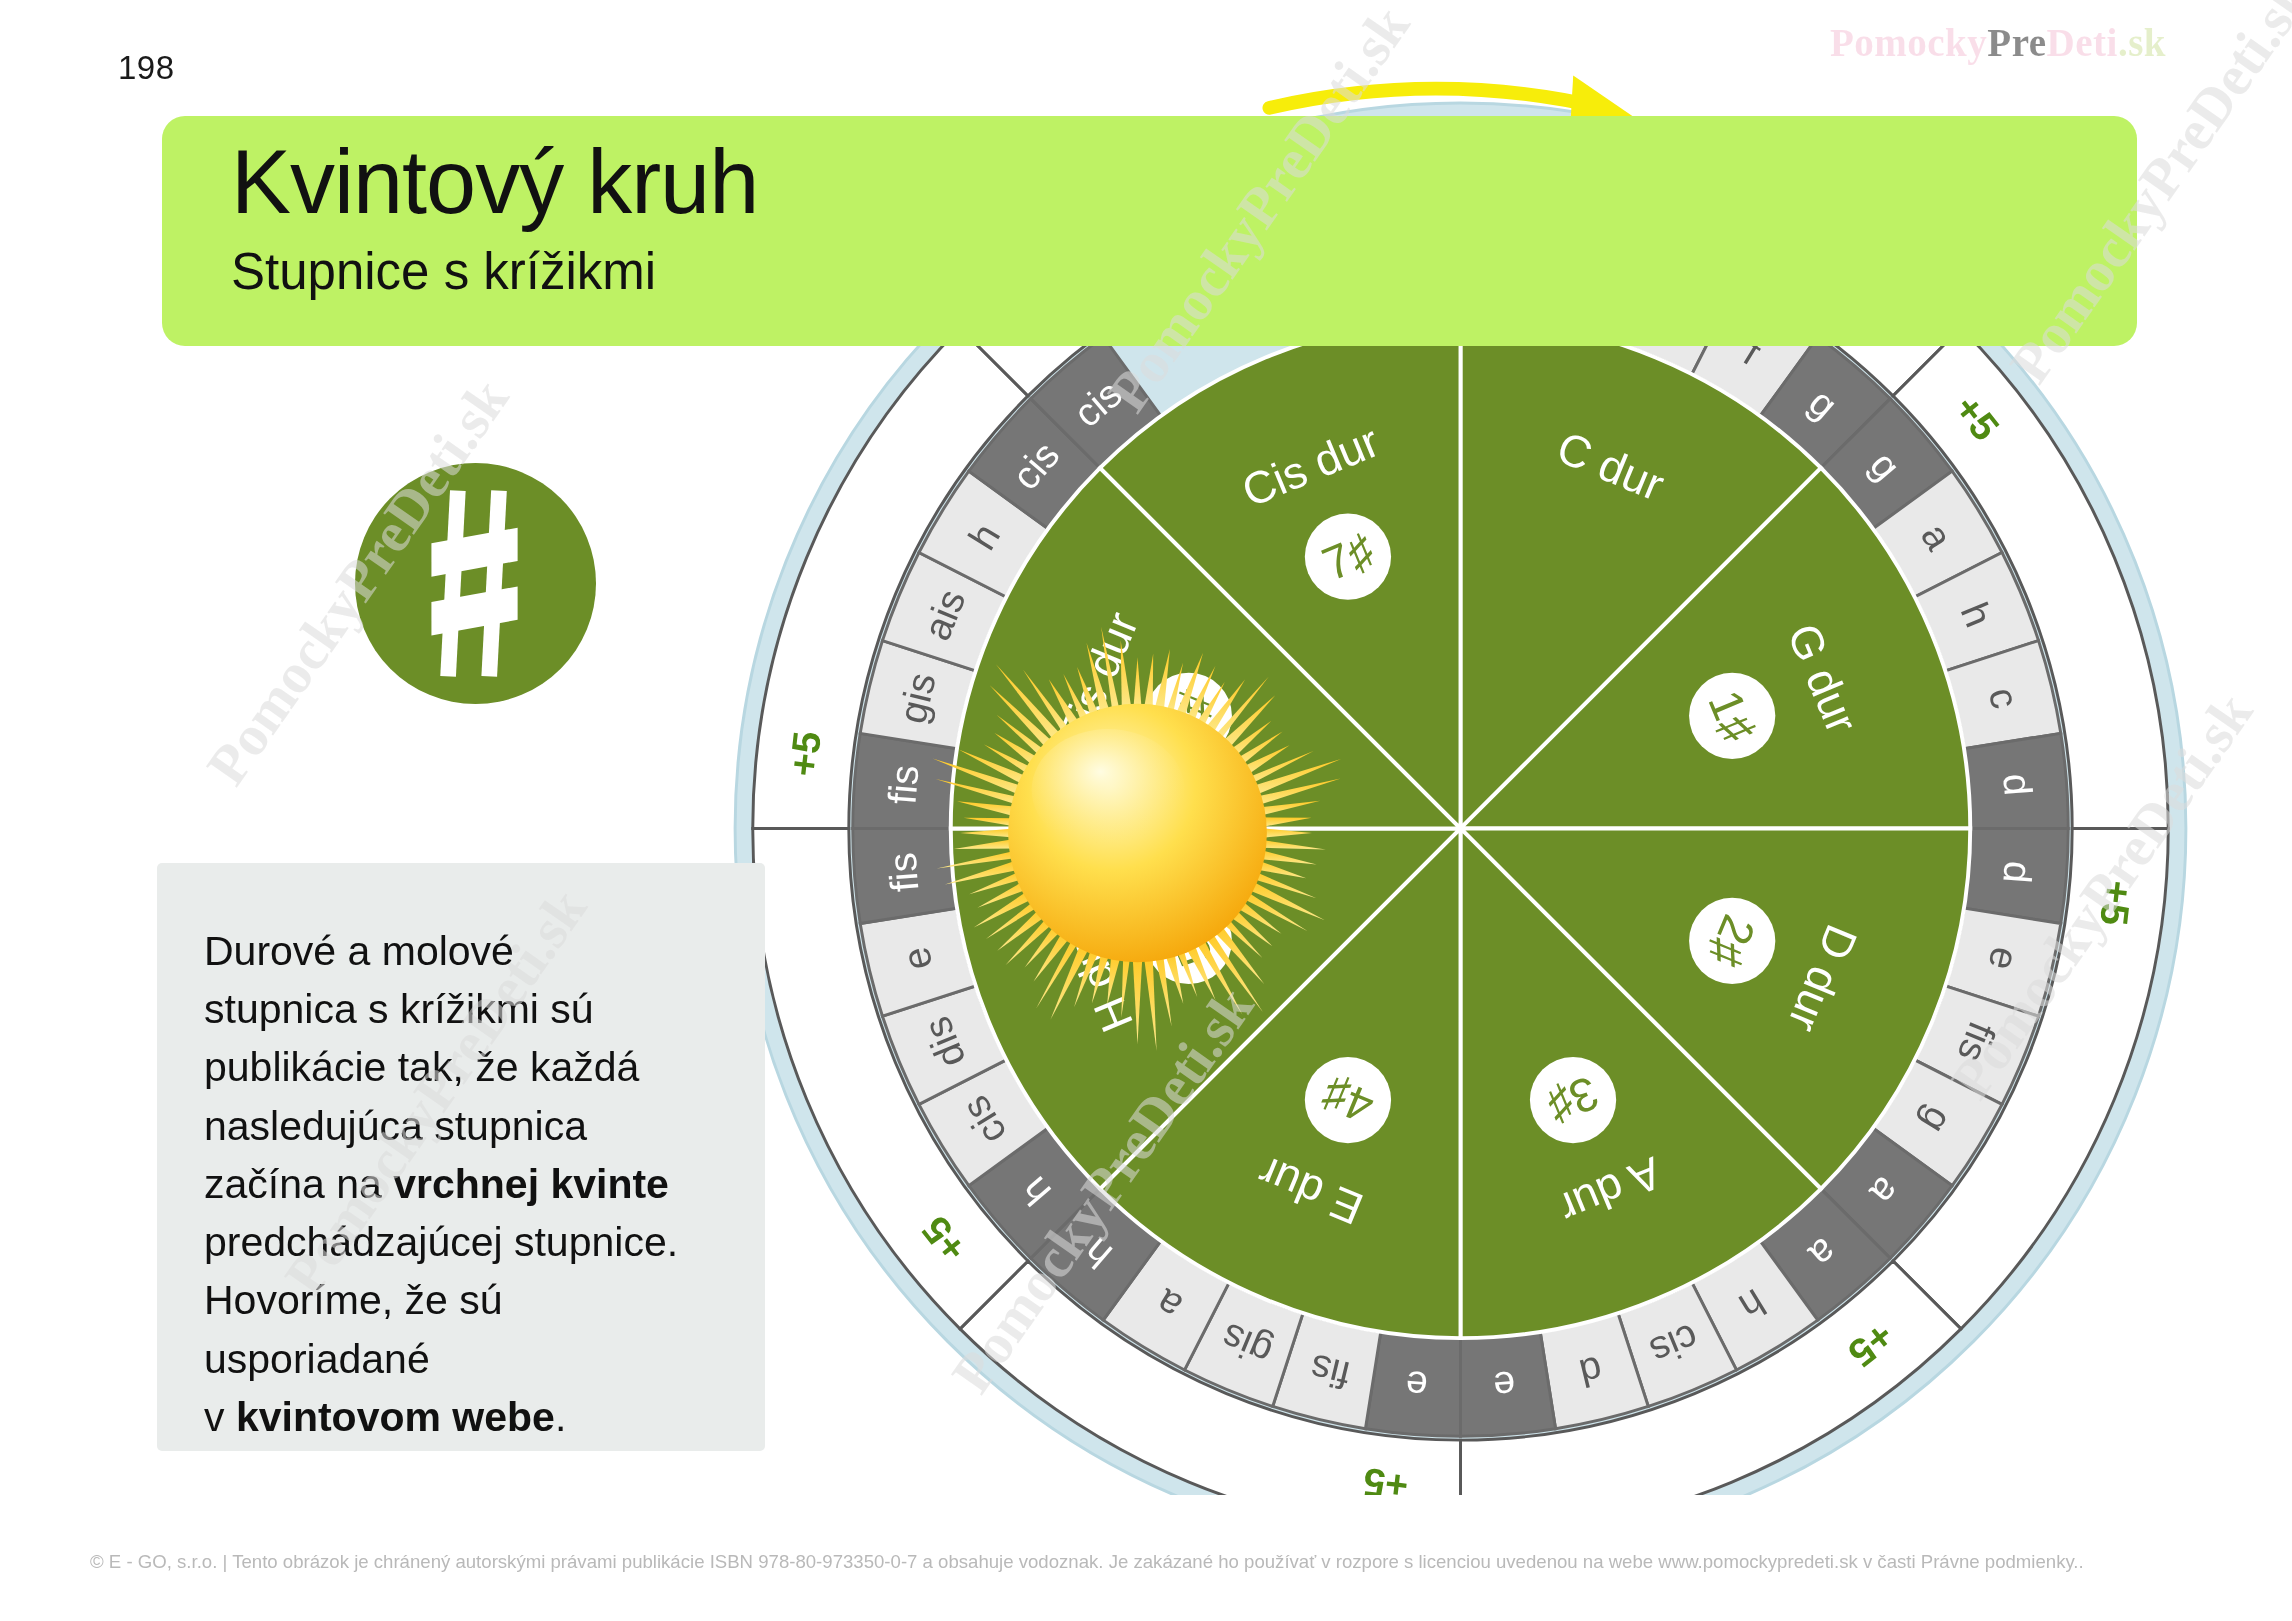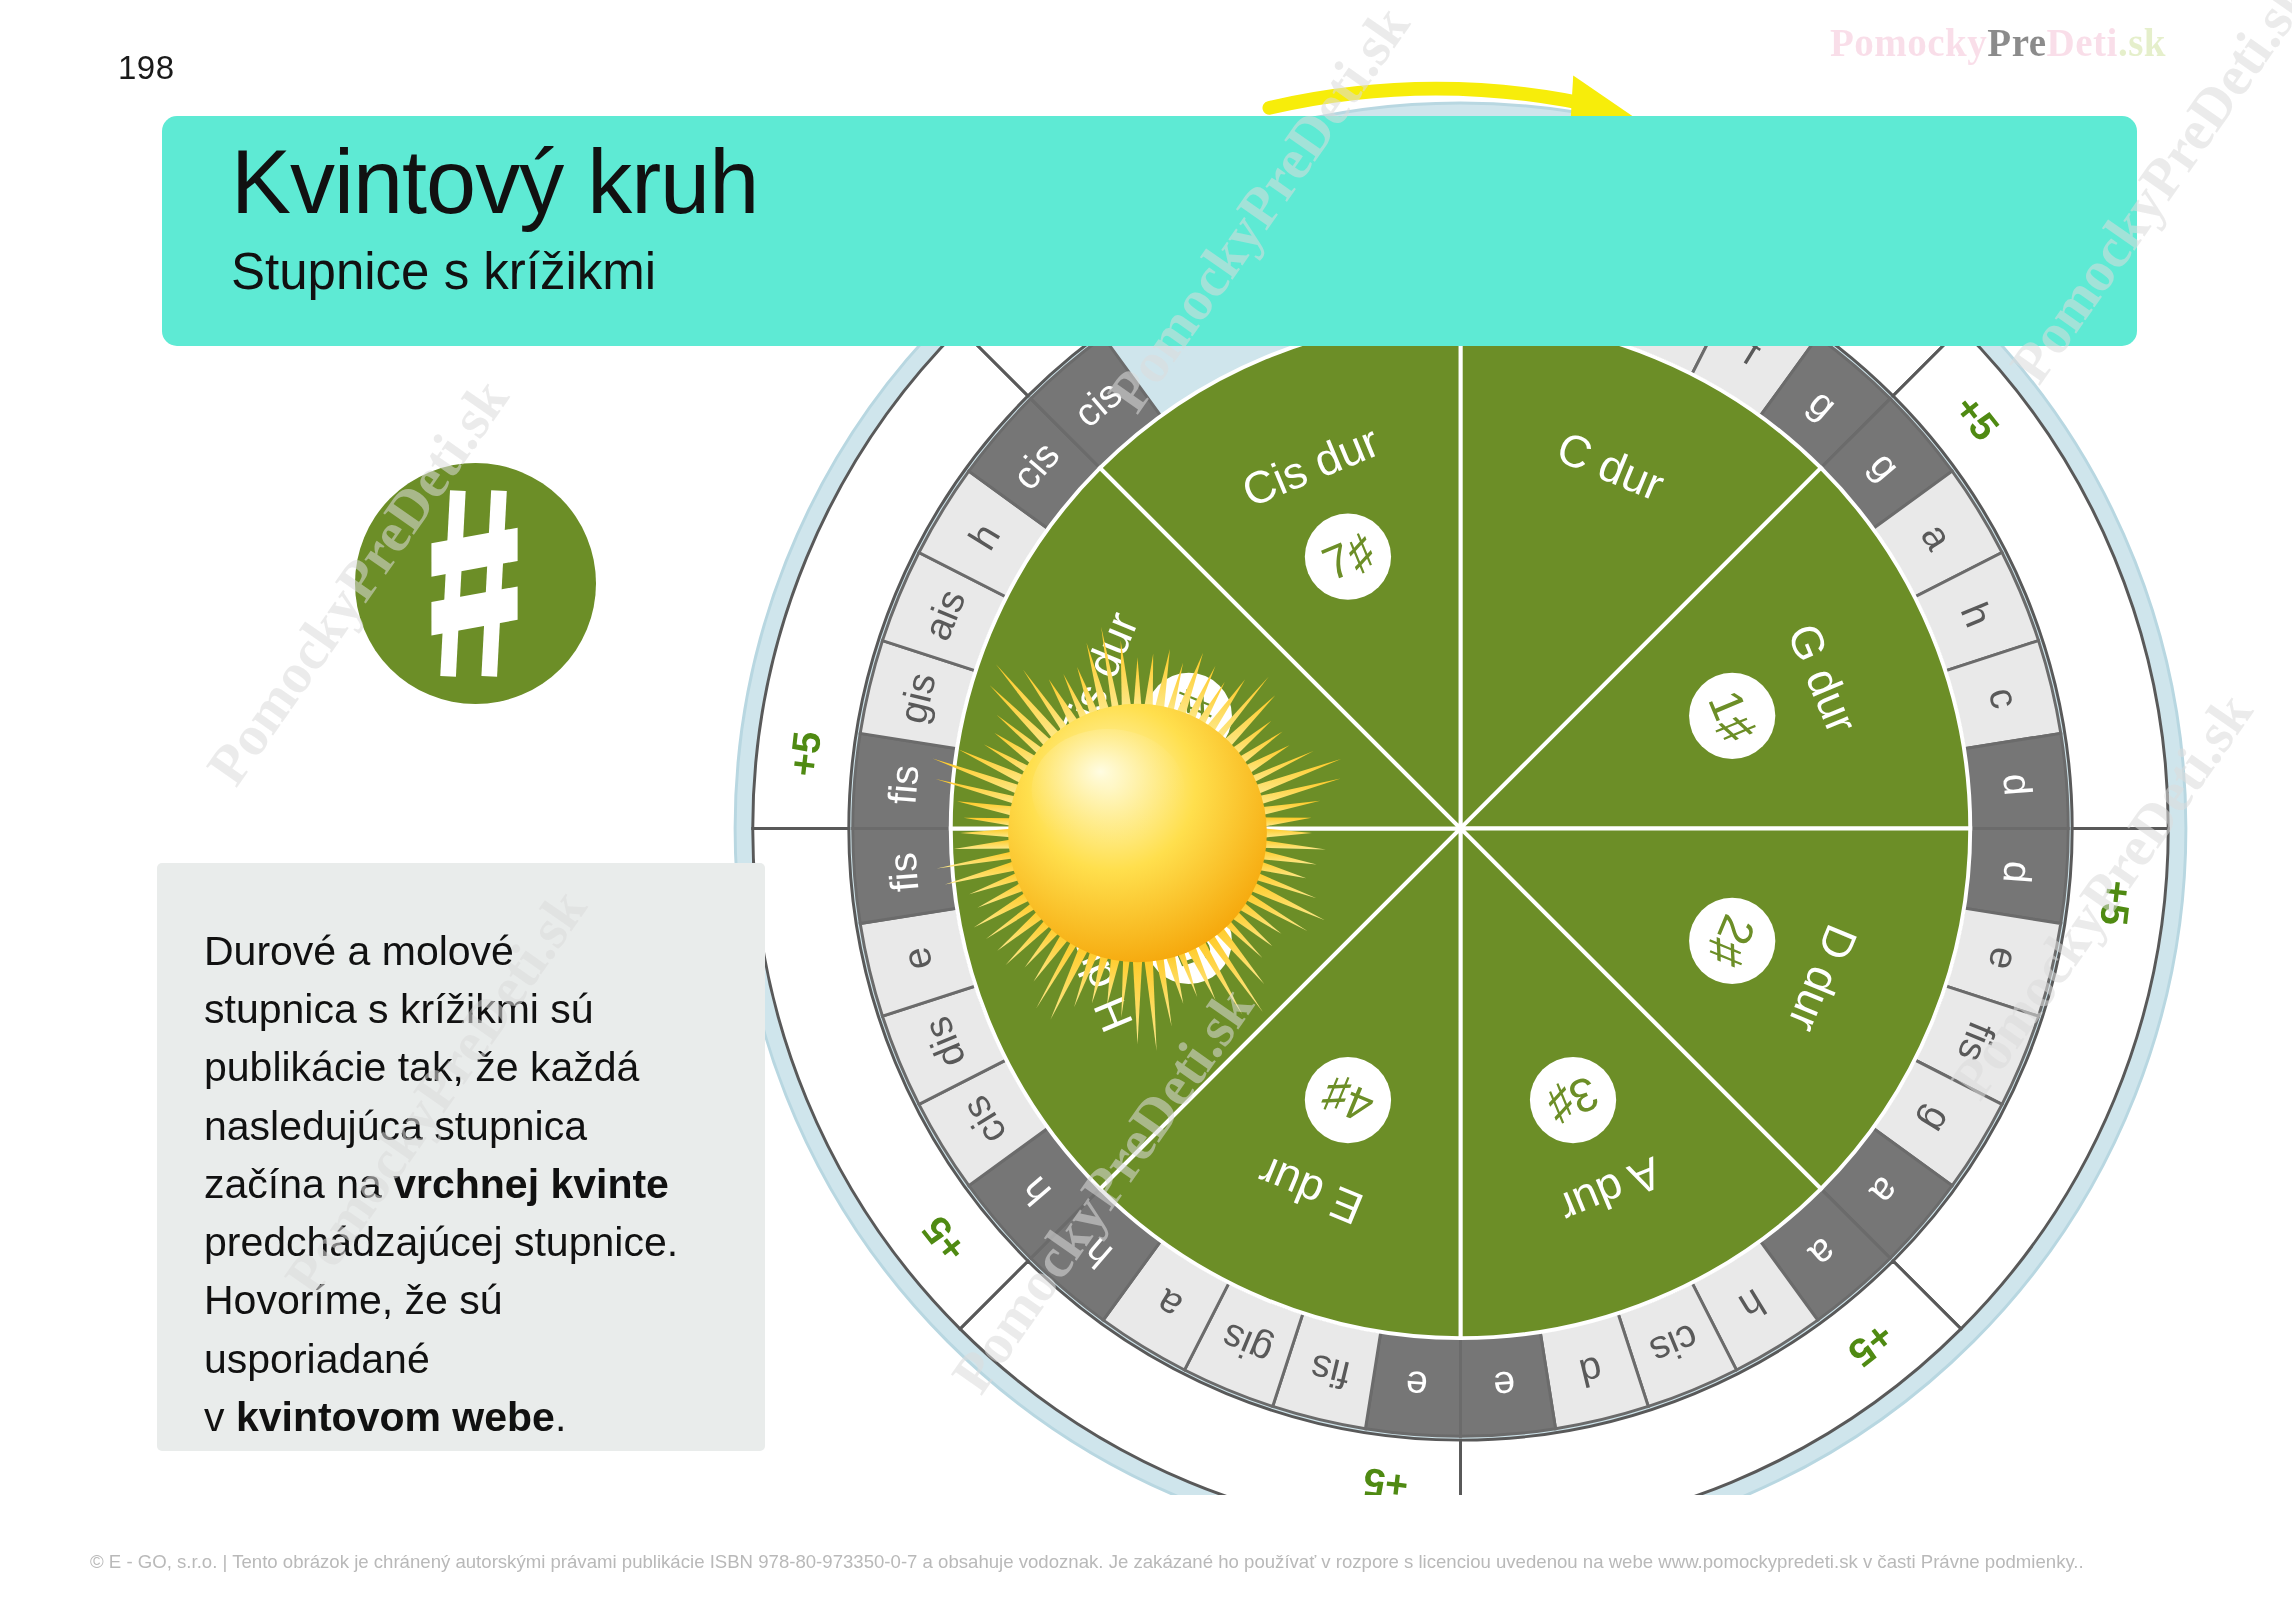--- a/index.html
+++ b/index.html
@@ -21,21 +21,21 @@
     white-space:nowrap;opacity:.45;
   }
   .brand .b1{color:#f3b8cf;}
   .brand .b2{color:#000000;}
   .brand .b3{color:#f3b8cf;}
   .brand .b4{color:#c7dd8d;}
 
   .header-card{
     position:absolute;left:162px;top:116px;
     width:1975px;height:230px;
-    background:#5eead4;border-radius:15px;
+    background:#bef264;border-radius:23px;
     z-index:2;
   }
   .header-inner{position:absolute;left:69px;top:17.6px;}
   .header-title{
     font-size:90px;line-height:1.08;color:#111;font-weight:400;
     letter-spacing:-1px;
   }
   .header-sub{
     font-size:51px;line-height:1.1;color:#111;margin-top:13.7px;font-weight:400;
   }

